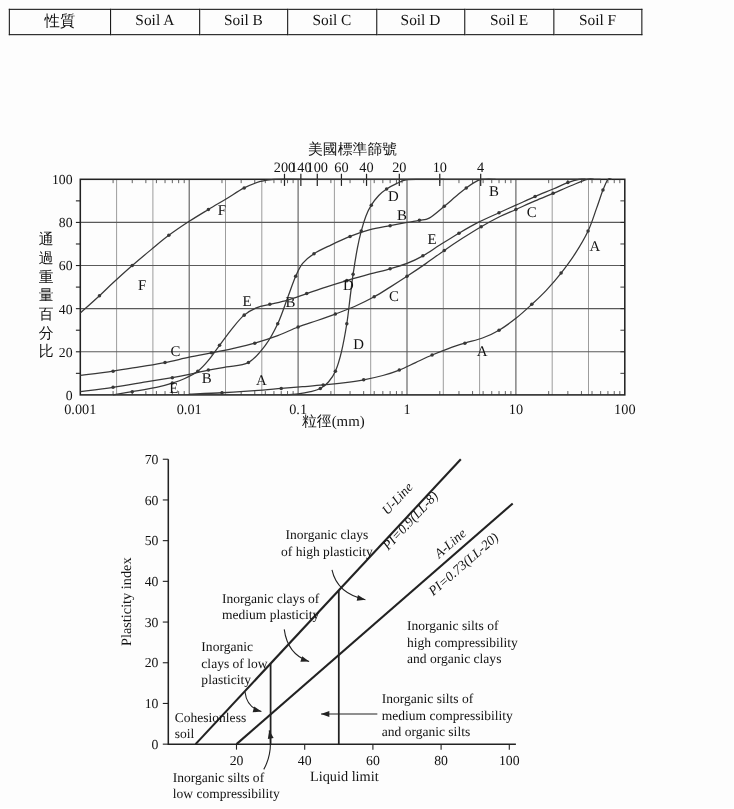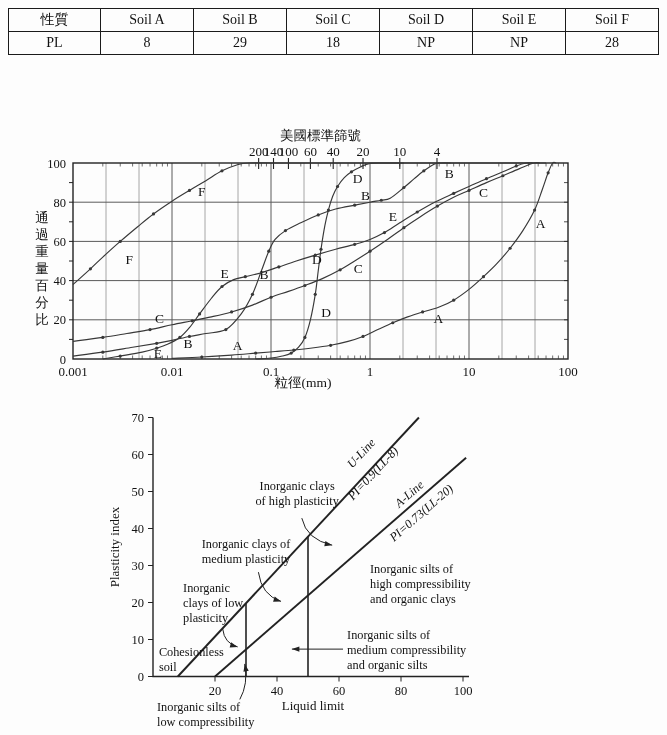--- a/index.html
+++ b/index.html
@@ -1,18 +1,18 @@
 <!DOCTYPE html>
 <html><head>
 <meta charset="utf-8">
 <style>
   html,body{margin:0;padding:0;background:#fff;}
   .page{position:relative;width:667px;height:735px;background:#fdfdfd;overflow:hidden;
         font-family:"Liberation Serif","DejaVu Serif",serif;color:#111;}
-  table.soil{position:absolute;left:8px;top:8px;width:651px;border-collapse:collapse;
+  table.soil{position:absolute;left:8px;top:8px;width:576px;border-collapse:collapse;
         table-layout:fixed;font-size:14px;}
   table.soil td,table.soil th{border:1.6px solid #1b1b1b;text-align:center;vertical-align:middle;
         height:22.2px;padding:0;font-weight:normal;color:#111;}
   table.soil sub{font-size:10px;}
   .omega{font-style:italic;}
   svg{position:absolute;left:0;top:0;}
   svg text{font-family:"Liberation Serif","DejaVu Serif",serif;fill:#121212;}
   .tick{font-size:12.5px;}
   .dec{font-size:13px;}
   .clabel{font-size:13.5px;}
@@ -34,29 +34,20 @@
           <th>性質</th>
           <th>Soil A</th>
           <th>Soil B</th>
           <th>Soil C</th>
           <th>Soil D</th>
           <th>Soil E</th>
           <th>Soil F</th>
         </tr>
       </thead>
     <tbody id="tbl-body">
-        <tr>
-          <td><span>PL</span></td>
-          <td>8</td>
-          <td>29</td>
-          <td>18</td>
-          <td>NP</td>
-          <td>NP</td>
-          <td>28</td>
-        </tr>
       </tbody>
   </table>
   <svg id="charts-svg" width="667" height="735" viewBox="0 0 667 735">
     <g id="grain-chart">
         <line x1="106" y1="359" x2="106" y2="163" stroke="#8f8f8f" stroke-width="0.8"></line>
         <line x1="139" y1="359" x2="139" y2="163" stroke="#8f8f8f" stroke-width="0.8"></line>
         <line x1="172" y1="359" x2="172" y2="163" stroke="#5a5a5a" stroke-width="1"></line>
         <line x1="205" y1="359" x2="205" y2="163" stroke="#8f8f8f" stroke-width="0.8"></line>
         <line x1="238" y1="359" x2="238" y2="163" stroke="#8f8f8f" stroke-width="0.8"></line>
         <line x1="271" y1="359" x2="271" y2="163" stroke="#5a5a5a" stroke-width="1"></line>

